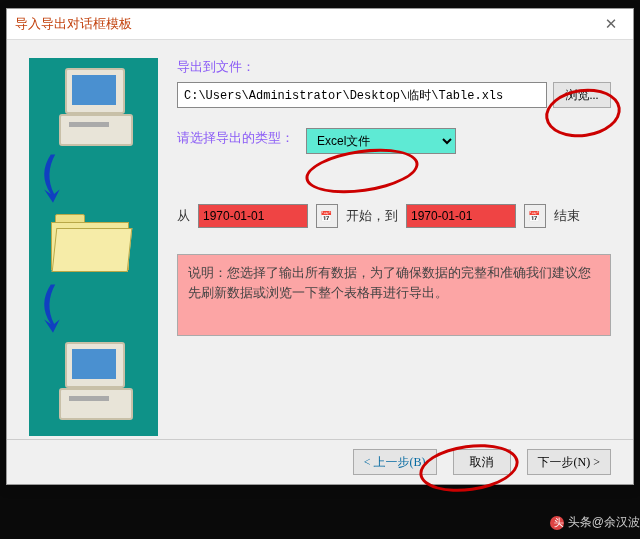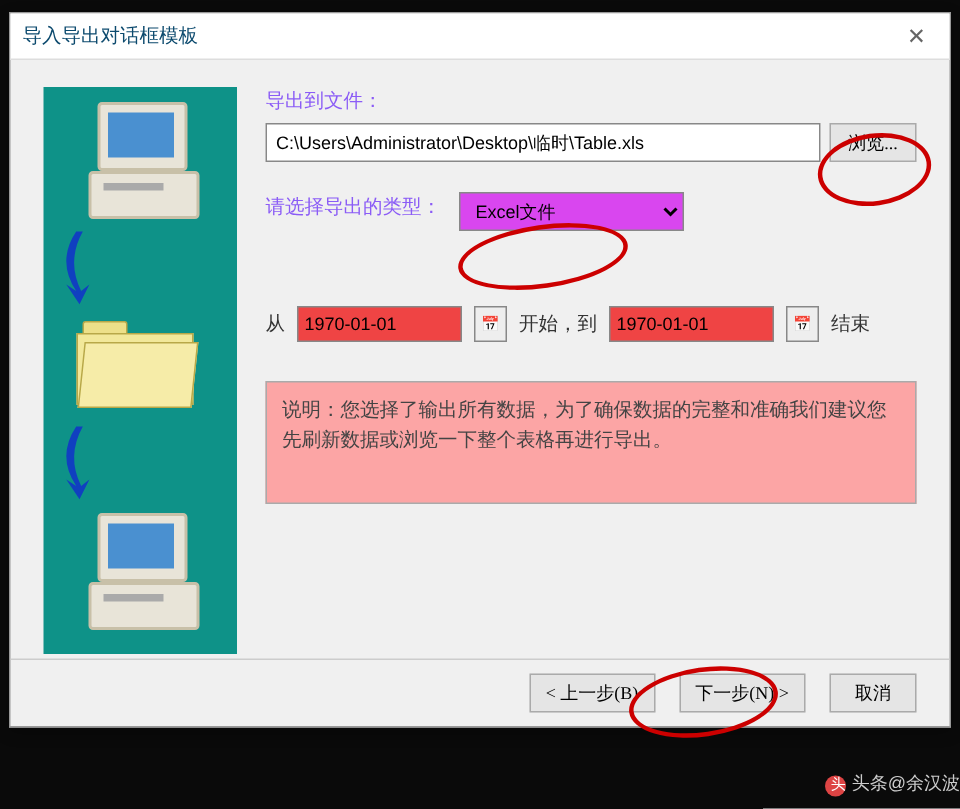--- a/index.html
+++ b/index.html
@@ -1,30 +1,30 @@
 <!DOCTYPE html>
 <html><head>
 <meta charset="utf-8">
 <style>
 body{margin:0;background:#0a0a0a;font-family:"Microsoft YaHei",SimSun,sans-serif;font-size:13px;color:#333;width:640px;height:539px;overflow:hidden;position:relative}
 .dialog{position:absolute;left:6px;top:8px;width:626px;height:475px;background:#f0f0f0;border:1px solid #999;box-shadow:0 3px 10px rgba(0,0,0,.3)}
 .titlebar{height:30px;background:#fff;border-bottom:1px solid #ddd;display:flex;align-items:center;padding:0 8px;justify-content:space-between}
-.titlebar .t{font-size:13px;color:#0c4a6e}
+.titlebar .t{font-size:13px;color:#c2410c}
 .closex{width:28px;height:22px;display:flex;align-items:center;justify-content:center;color:#666;font-size:15px}
 .body{position:relative;height:400px}
 .sidebar{position:absolute;left:22px;top:18px;width:129px;height:378px;background:#0e9288;overflow:hidden}
 .main{position:absolute;left:170px;top:18px;right:22px}
 .row{margin-bottom:12px}
 .lbl{font-size:13px;color:#8b5cf6;margin-bottom:6px;display:inline-block}
 .pathrow{display:flex;gap:6px}
-.txt{flex:1;height:24px;border:1px solid #888;background:#fff;padding:0 6px;font-size:12px;font-family:Liberation Sans, sans-serif}
+.txt{flex:1;height:24px;border:1px solid #888;background:#fff;padding:0 6px;font-size:12px;font-family:Liberation Mono, monospace}
 .btn{height:26px;min-width:58px;background:#e5e5e5;border:1px solid #aaa;font-size:12px;font-family:Liberation Serif, serif;padding:4px 10px;cursor:pointer}
-.btn:disabled{color:#000000}
+.btn:disabled{color:#0369a1}
 .typerow{display:flex;align-items:center;gap:12px;margin-top:20px}
-.sel{height:26px;width:150px;border:1px solid #888;background:#d946ef;padding:0 6px;font-size:12px;font-family:inherit}
+.sel{height:26px;width:150px;border:1px solid #888;background:#5eead4;padding:0 6px;font-size:12px;font-family:inherit}
 .daterow{display:flex;align-items:center;gap:8px;margin-top:50px;font-size:13px}
 .dateinp{width:100px;height:22px;border:1px solid #888;background:#ef4444;padding:0 4px;font-size:12px;font-family:inherit}
 .cal{width:20px;height:22px;border:1px solid #888;background:#eee;display:flex;align-items:center;justify-content:center;font-size:10px}
 .desc{margin-top:26px;border:1px solid #aaa;background:#fca5a5;height:64px;padding:8px 10px;font-size:13px;color:#444;line-height:1.5}
 .footer{position:absolute;bottom:0;left:0;right:0;height:44px;border-top:1px solid #ccc;display:flex;justify-content:flex-end;align-items:center;padding:0 22px;gap:16px}
 .circle{position:absolute;border:3px solid #c00;border-radius:50%;pointer-events:none;transform:rotate(-8deg)}
 .comp{position:relative;width:90px;height:90px}
 .mon{position:absolute;left:14px;top:6px;width:56px;height:42px;background:#e8e4d8;border:2px solid #c8c0a8;border-radius:3px}
 .scr{position:absolute;left:5px;top:5px;width:44px;height:30px;background:#4a90d0}
 .base{position:absolute;left:8px;top:52px;width:70px;height:28px;background:#e8e4d8;border:2px solid #c8c0a8;border-radius:3px}
@@ -115,22 +115,22 @@
         <div class="cal">📅</div>
         <span>结束</span>
       </div>
 
       <div class="desc">说明：您选择了输出所有数据，为了确保数据的完整和准确我们建议您先刷新数据或浏览一下整个表格再进行导出。</div>
     </div>
   </div>
 
   <div class="footer">
     <button class="btn" disabled="">&lt; 上一步(B)</button>
+    <button class="btn">取消</button>
     <button class="btn">下一步(N) &gt;</button>
-    <button class="btn">取消</button>
   </div>
 
   <div class="circle" style="left:538px;top:80px;width:70px;height:42px"></div>
   <div class="circle" style="left:298px;top:141px;width:108px;height:36px"></div>
   <div class="circle" style="left:412px;top:436px;width:94px;height:40px"></div>
 </div>
 
 <div class="watermark"><span class="wm-icon">头</span><span>头条@余汉波</span></div>
 
 </body></html>

